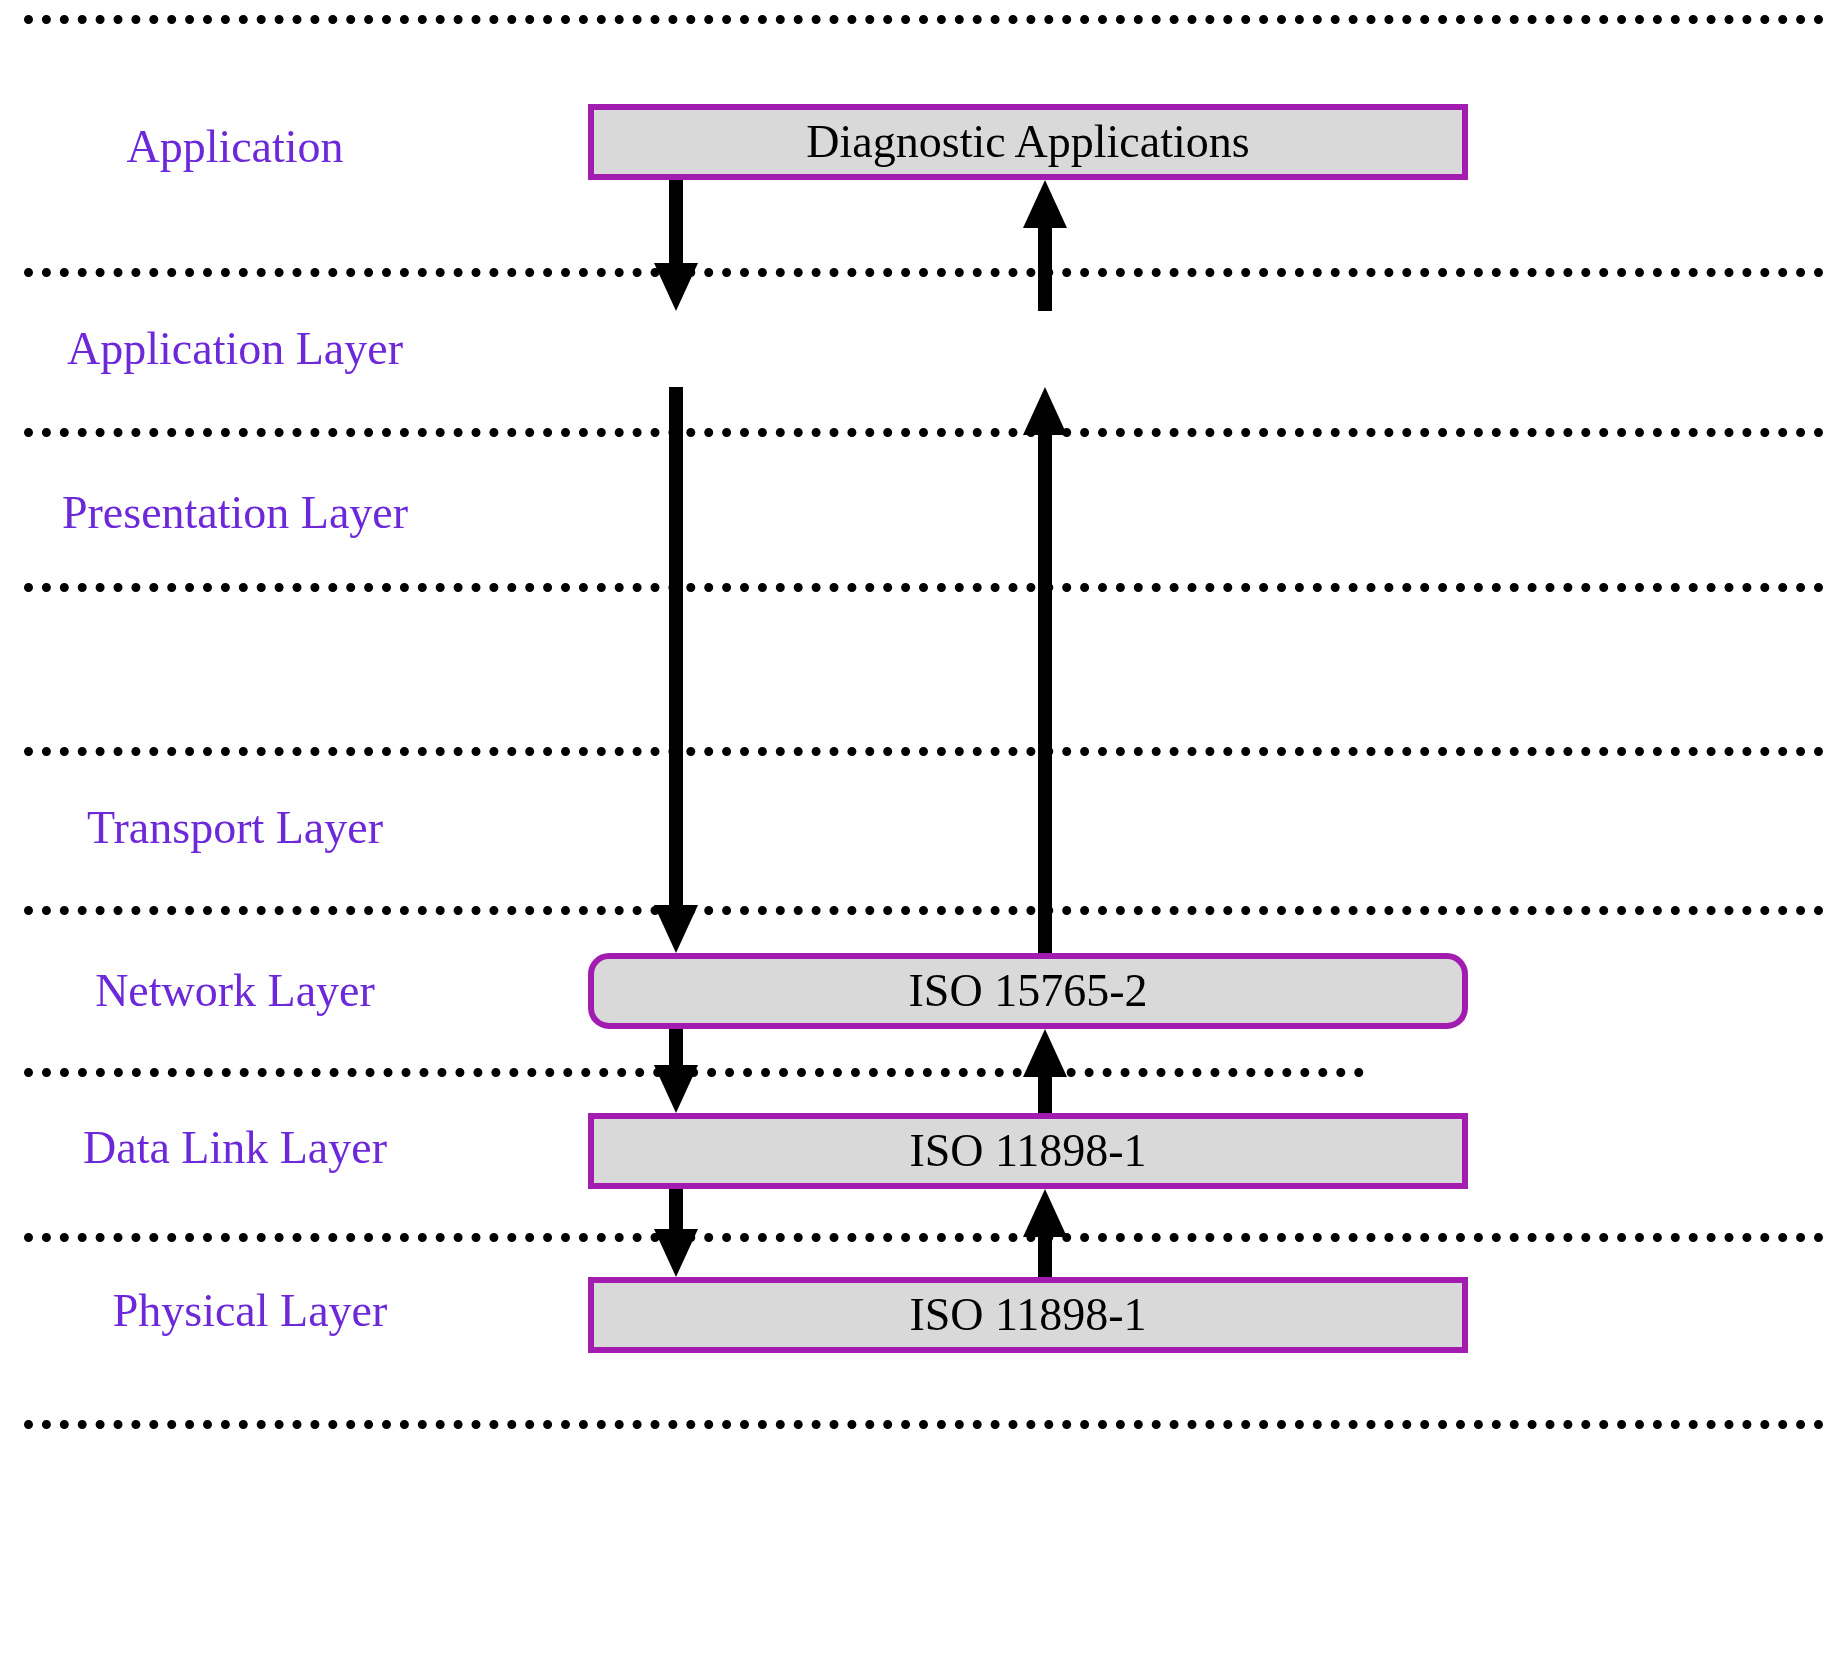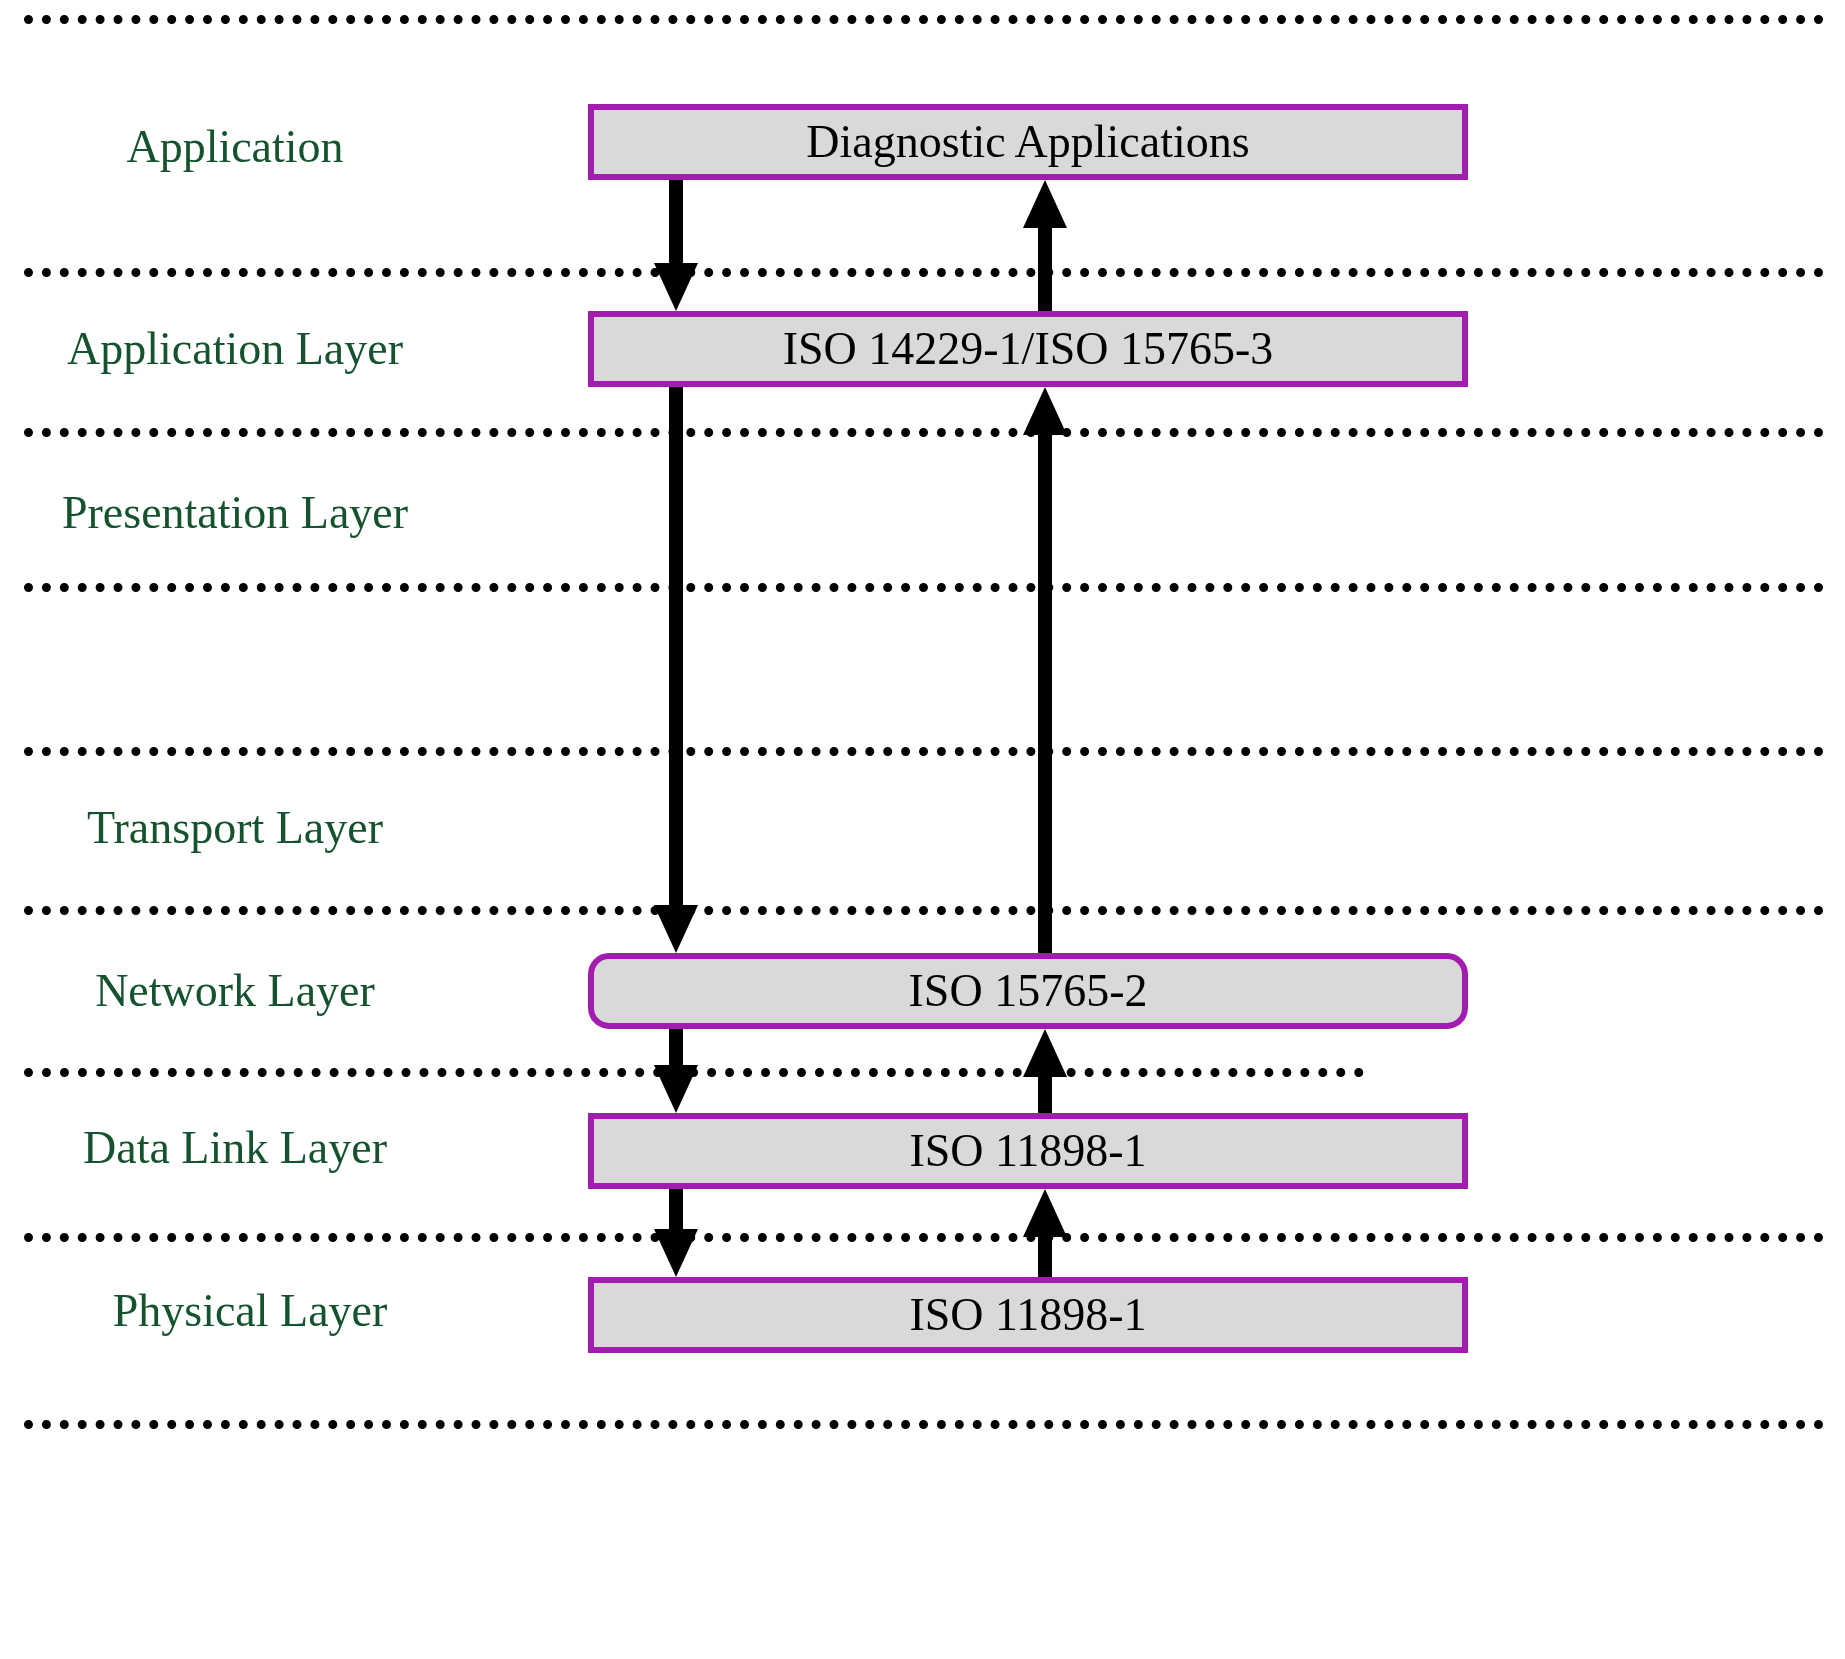--- a/index.html
+++ b/index.html
@@ -13,21 +13,21 @@
     border-top:9px dotted #000;
   }
 
   
   .layer-label{
     position:absolute;
     text-align:center;
     font-size:46px;
     line-height:1;
     white-space:nowrap;
-    color:#14532d;
+    color:#6d28d9;
   }
 
   
   .proto-box{
     position:absolute;
     background:#d9d9d9;
     border:6px solid #a21caf;
     box-sizing:border-box;
     display:flex;
     align-items:center;
@@ -85,21 +85,20 @@
   <div class="layer-label" style="left:0;top:124px;width:470px;">Application</div>
   <div class="layer-label" style="left:0;top:326px;width:470px;">Application Layer</div>
   <div class="layer-label" style="left:0;top:490px;width:470px;">Presentation Layer</div>
   <div class="layer-label" style="left:0;top:805px;width:470px;text-align:center;">Transport Layer</div>
   <div class="layer-label" style="left:0;top:1125px;width:470px;">Data Link Layer</div>
   <div class="layer-label" style="left:0;top:968px;width:470px;">Network Layer</div>
   <div class="layer-label" style="left:15px;top:1288px;width:470px;text-align:center;">Physical Layer</div>
 
   <div class="proto-box" style="left:588px;top:104px;width:880px;height:76px;">Diagnostic Applications</div>
 
-  <div class="proto-box" style="left:588px;top:311px;width:880px;height:76px;">ISO 14229-1/ISO 15765-3</div>
 
   <div class="proto-box" style="left:588px;top:953px;width:880px;height:76px;border-radius:21px;">ISO 15765-2</div>
 
   <div class="proto-box" style="left:588px;top:1113px;width:880px;height:76px;">ISO 11898-1</div>
 
   <div class="proto-box" style="left:588px;top:1277px;width:880px;height:76px;">ISO 11898-1</div>
 
   <div class="arrow down" style="left:654px;top:180px;width:44px;height:131px;">
     <div class="shaft" style="height:83px;"></div>
     <div class="head"></div>

